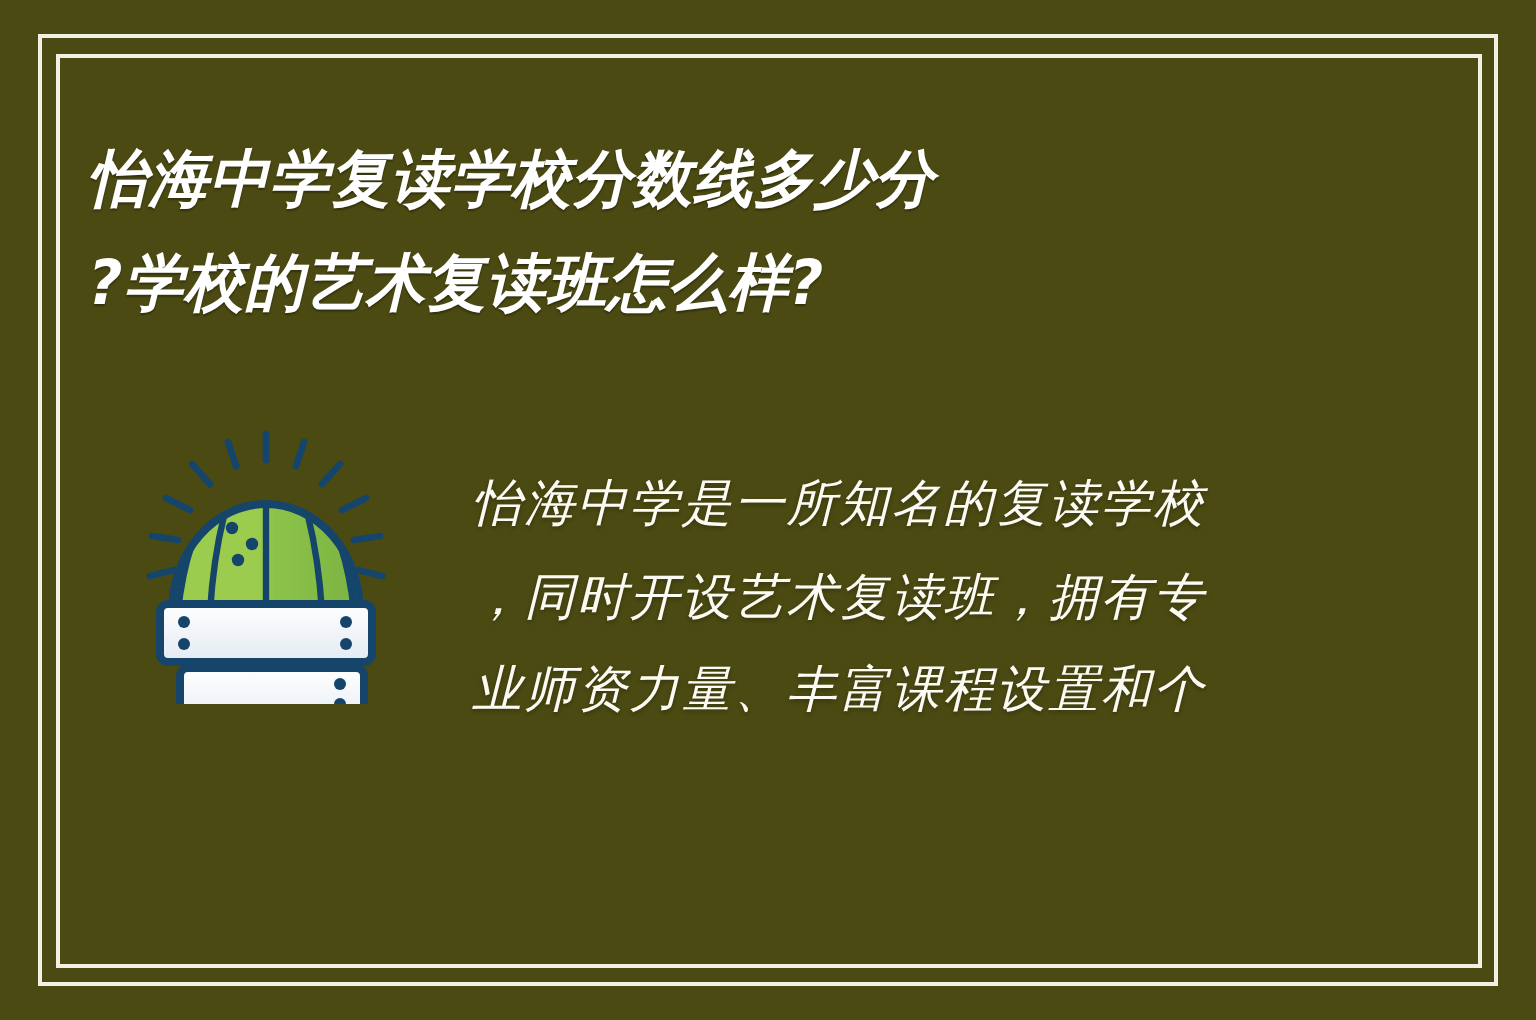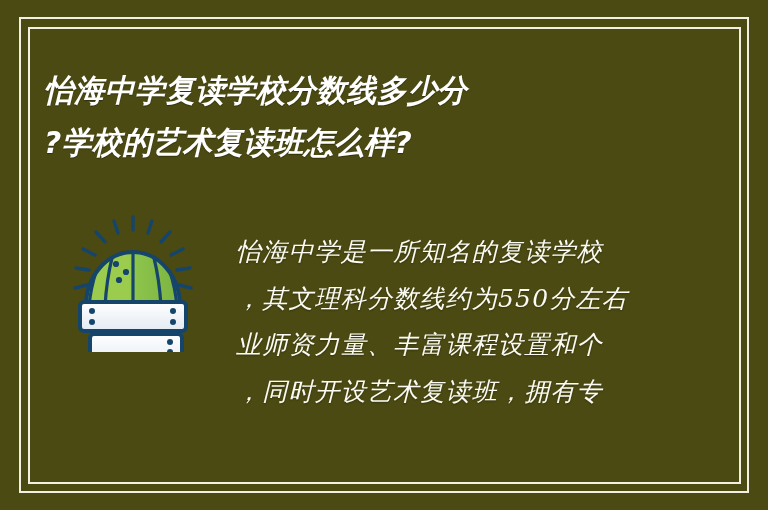--- a/index.html
+++ b/index.html
@@ -149,18 +149,17 @@
         <circle cx="98" cy="140" r="3"></circle>
         <circle cx="98" cy="149" r="3"></circle>
         <circle cx="82" cy="149" r="3"></circle>
         <circle cx="31" cy="143" r="3"></circle>
       </g>
     </svg>
   </div>
 
   <div class="body-block">
     <div class="body-line">怡海中学是一所知名的复读学校</div>
-    <div class="body-line">，其文理科分数线约为550分左右</div>
+    <div class="body-line">，同时开设艺术复读班，拥有专</div>
     <div class="body-line">业师资力量、丰富课程设置和个</div>
-    <div class="body-line">，同时开设艺术复读班，拥有专</div>
   </div>
 
 </div>
 
 </body></html>

